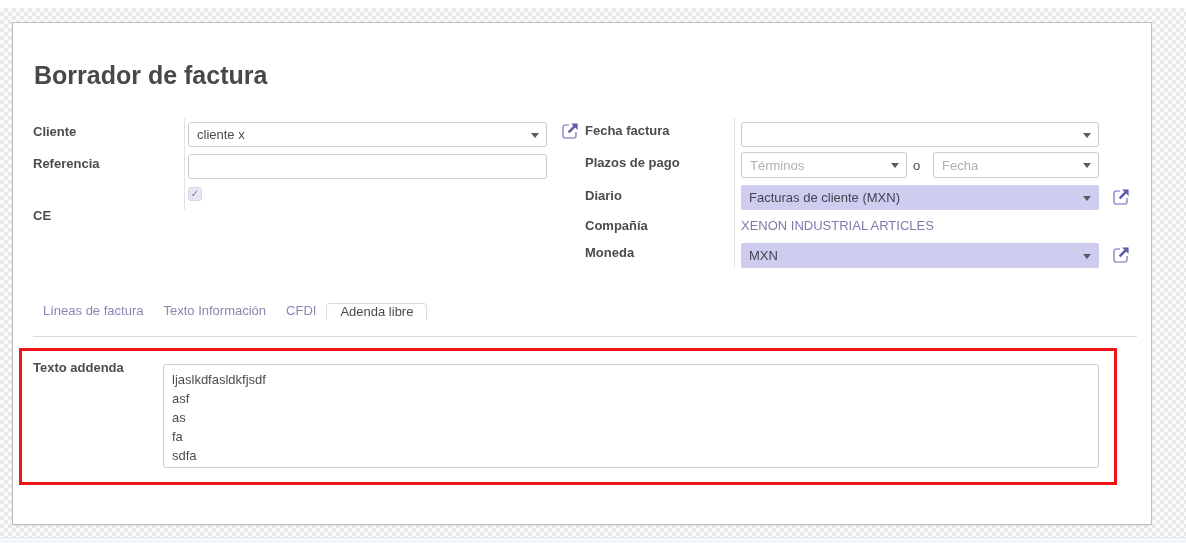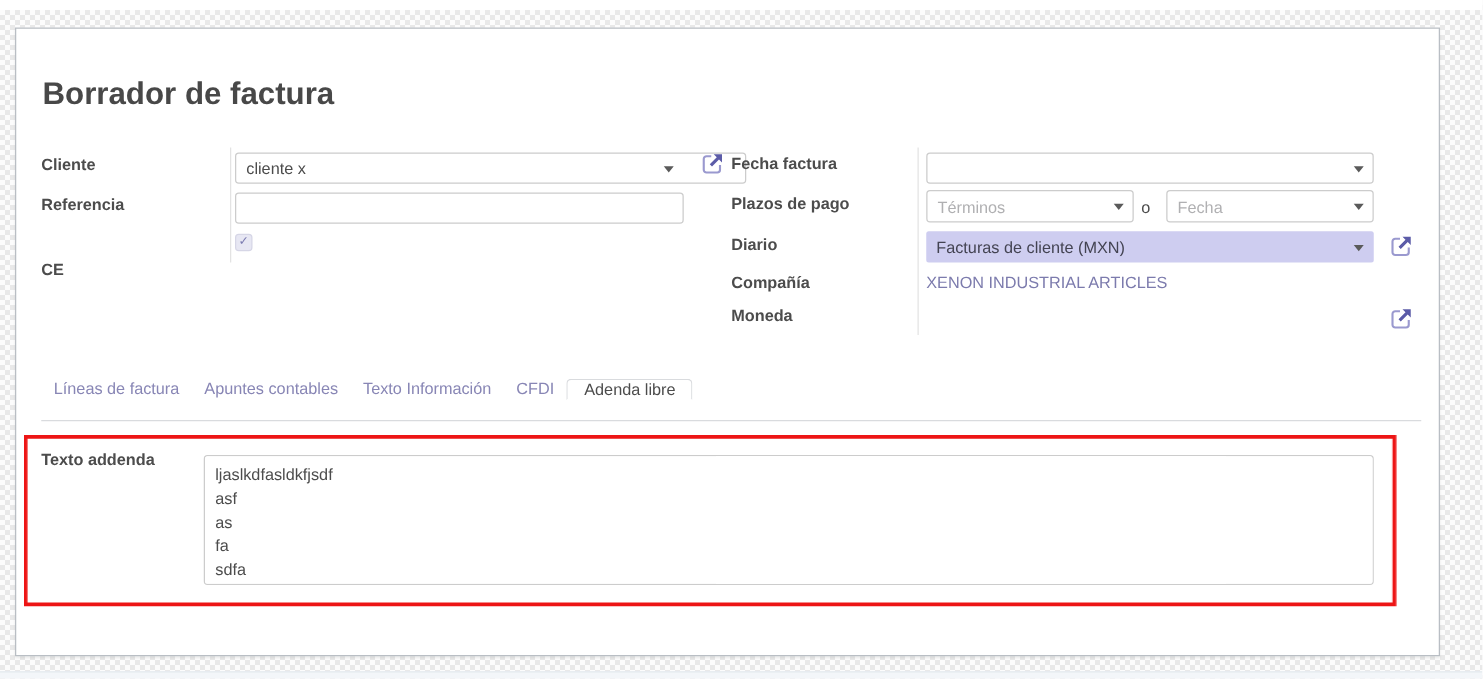--- a/index.html
+++ b/index.html
@@ -69,21 +69,21 @@
     <h1 class="page-title">Borrador de factura</h1>
   </div>
 
   <div class="flabel" style="left:33px; top:124px;">Cliente</div>
   <div class="flabel" style="left:33px; top:156px;">Referencia</div>
   <div class="flabel" style="left:33px; top:188px;margin-top:20px;">CE</div>
 
   <div class="vsep" style="left:184px; top:118px; height:92px;"></div>
 
   <div style="position:absolute; left:188px; top:122px; width:359px; height:25px;">
-    <input class="tinput" style="left: 0px; top: 0px; width: 409px;" value="cliente x">
+    <input class="tinput" style="left: 0px; top: 0px; width: 359px;" value="cliente x">
     <span class="caret"></span>
   </div>
 
   <div style="position:absolute; left:188px; top:154px; width:359px; height:25px;">
     <input class="tinput" style="left: 0px; top: 0px; width: 359px; padding-right: 8px;" value="">
   </div>
 
   <div class="checkbox" style="left:188px; top:187px;">
     <span>✓</span>
   </div>
@@ -128,33 +128,36 @@
     <span>
       <svg width="22" height="22" viewBox="0 0 22 22">
         <path d="M10 5 H6.2 A2.2 2.2 0 0 0 4 7.2 V15.8 A2.2 2.2 0 0 0 6.2 18 H14.8 A2.2 2.2 0 0 0 17 15.8 V12" fill="none" stroke="#9a99cf" stroke-width="1.7"></path>
         <path d="M12 3.4 H18.6 V10 L16.2 7.6 L10.6 13.2 L8.8 11.4 L14.4 5.8 Z" fill="#5c5ca8"></path>
       </svg>
     </span>
   </button>
 
   <div class="linktext" style="left:741px; top:218px;">XENON INDUSTRIAL ARTICLES</div>
 
+  <div class="selbox lav" style="left:741px; top:243px; width:358px;">
+    <span class="val">MXN</span>
+    <span class="caret"></span>
+  </div>
   <button class="extbtn" style="left:1110px; top:244px;">
     <span>
       <svg width="22" height="22" viewBox="0 0 22 22">
         <path d="M10 5 H6.2 A2.2 2.2 0 0 0 4 7.2 V15.8 A2.2 2.2 0 0 0 6.2 18 H14.8 A2.2 2.2 0 0 0 17 15.8 V12" fill="none" stroke="#9a99cf" stroke-width="1.7"></path>
         <path d="M12 3.4 H18.6 V10 L16.2 7.6 L10.6 13.2 L8.8 11.4 L14.4 5.8 Z" fill="#5c5ca8"></path>
       </svg>
     </span>
   </button>
 
   <div class="tabline"></div>
   <div class="tabbar">
     <div class="tab">Líneas de factura</div>
-    <div class="tab">Apuntes contables</div>
     <div class="tab">Texto Información</div>
     <div class="tab">CFDI</div>
     <div class="tab active">Adenda libre</div>
   </div>
 
   <div class="flabel" style="left:33px; top:360px;">Texto addenda</div>
   <textarea class="addenda-textarea" spellcheck="false" style="">ljaslkdfasldkfjsdf
 asf
 as
 fa

